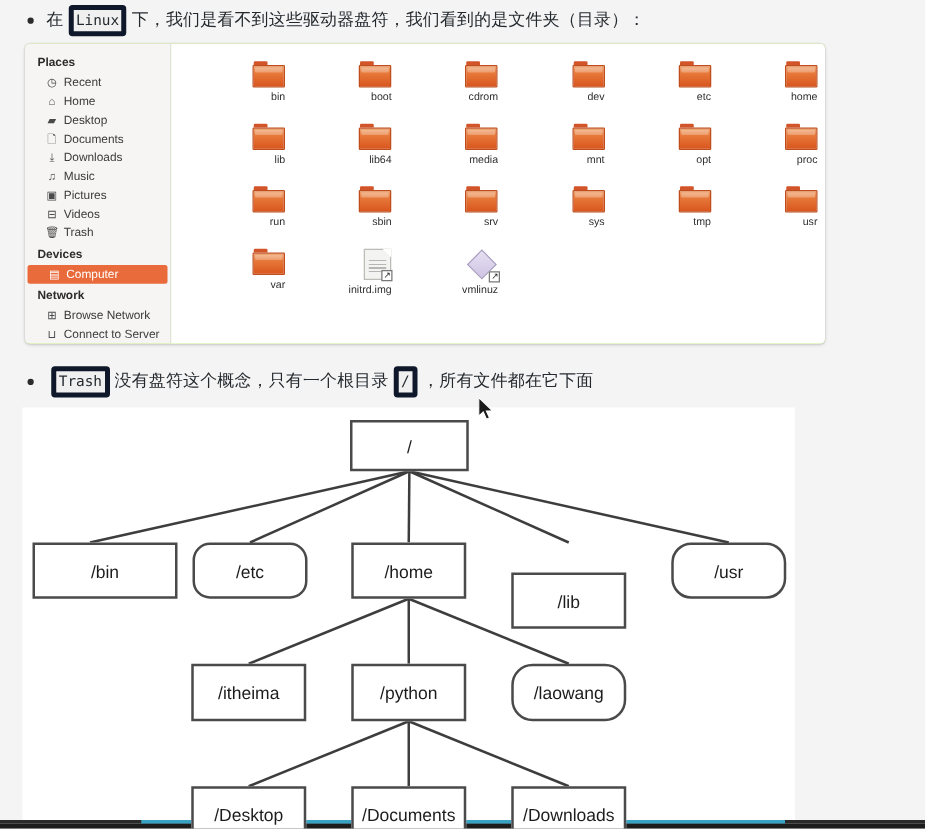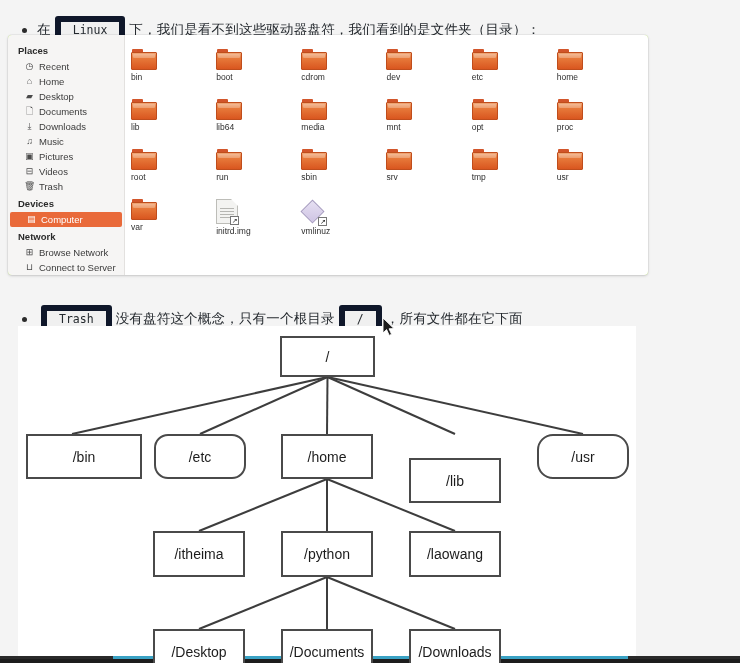--- a/index.html
+++ b/index.html
@@ -28,35 +28,35 @@
   .bullet-dot {
     width: 5px; height: 5px;
     border-radius: 50%;
     background: #2b2b2b;
     margin-right: 10px;
     flex: 0 0 auto;
   }
   .code-chip {
     display: inline-block;
     background: #f0f0f0;
-    border: 6px solid #0f172a;
+    border: 4px solid #0f172a;
     border-radius: 3px;
-    padding: 1px 12px;
-    margin: 12px 4px;
+    padding: 1px 2px;
+    margin: 0 4px;
     font-family: "DejaVu Sans Mono", monospace;
     font-size: 11.5px;
     color: #24292e;
     line-height: 15px;
   }
   .txt { letter-spacing: 0.2px; }
 
   
   #fm-panel {
     position: absolute;
-    left: 8px; top: 35px;
+    left: 20px; top: 35px;
     width: 640px; height: 240px;
     background: #bef264;
     border-radius: 4px;
     box-shadow: 0 1px 3px rgba(0,0,0,0.16), 0 0 0 1px rgba(0,0,0,0.04);
     display: flex;
     overflow: hidden;
   }
   #fm-sidebar {
     width: 116px;
     flex: 0 0 116px;
@@ -105,21 +105,21 @@
   }
   .icon-grid {
     display: grid;
     grid-template-columns: repeat(6, 1fr);
     row-gap: 4px;
     padding: 4px 6px 0 6px;
   }
   .grid-cell {
     display: flex;
     flex-direction: column;
-    align-items: flex-start;
+    align-items: flex-end;
     height: 46px;
     justify-content: flex-start;
   }
   .grid-cell .label {
     font-size: 8.5px;
     color: #2e2e2e;
     margin-top: 2px;
     line-height: 10px;
   }
   .folder {
@@ -429,48 +429,48 @@
             </div>
             <div class="label">proc</div>
           </div>
           <div class="grid-cell">
             <div>
               <div class="folder">
                 <div class="tab"></div>
                 <div class="body"></div>
               </div>
             </div>
-            <div class="label">root</div>
-          </div>
-          <div class="grid-cell">
-            <div>
-              <div class="folder">
-                <div class="tab"></div>
-                <div class="body"></div>
-              </div>
-            </div>
             <div class="label">run</div>
           </div>
           <div class="grid-cell">
             <div>
               <div class="folder">
                 <div class="tab"></div>
                 <div class="body"></div>
               </div>
             </div>
             <div class="label">sbin</div>
           </div>
           <div class="grid-cell">
             <div>
               <div class="folder">
                 <div class="tab"></div>
                 <div class="body"></div>
               </div>
             </div>
             <div class="label">srv</div>
+          </div>
+          <div class="grid-cell">
+            <div>
+              <div class="folder">
+                <div class="tab"></div>
+                <div class="body"></div>
+              </div>
+            </div>
+            <div class="label">sys</div>
           </div>
           <div class="grid-cell">
             <div>
               <div class="folder">
                 <div class="tab"></div>
                 <div class="body"></div>
               </div>
             </div>
             <div class="label">tmp</div>
           </div>
@@ -550,21 +550,21 @@
       </div>
       <div class="node" style="left: 519px; top: 108px; width: 92px; height: 45px; border-color: rgb(74, 74, 74); border-radius: 16px;">
         <span>/usr</span>
       </div>
       <div class="node" style="left: 135px; top: 205px; width: 92px; height: 46px; border-color: rgb(74, 74, 74);">
         <span>/itheima</span>
       </div>
       <div class="node" style="left: 263px; top: 205px; width: 92px; height: 46px; border-color: rgb(74, 74, 74); text-align: center;">
         <span>/python</span>
       </div>
-      <div class="node" style="left: 391px; top: 205px; width: 92px; height: 46px; border-color: rgb(74, 74, 74);">
+      <div class="node" style="left: 391px; top: 205px; width: 92px; height: 46px; border-color: rgb(74, 74, 74); border-radius: 17px;">
         <span>/laowang</span>
       </div>
       <div class="node" style="left: 135px; top: 303px; width: 92px; height: 46px; border-color: rgb(74, 74, 74);">
         <span>/Desktop</span>
       </div>
       <div class="node" style="left: 263px; top: 303px; width: 92px; height: 46px; border-color: rgb(74, 74, 74);">
         <span>/Documents</span>
       </div>
       <div class="node" style="left: 391px; top: 303px; width: 92px; height: 46px; border-color: rgb(74, 74, 74);">
         <span>/Downloads</span>

